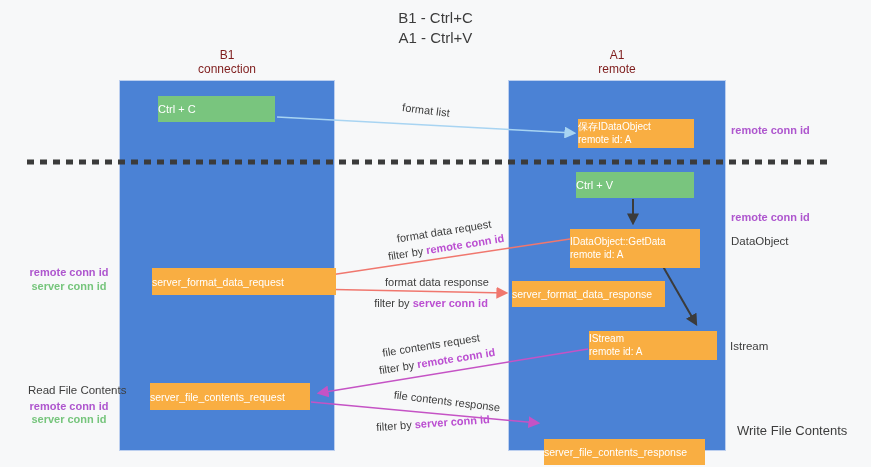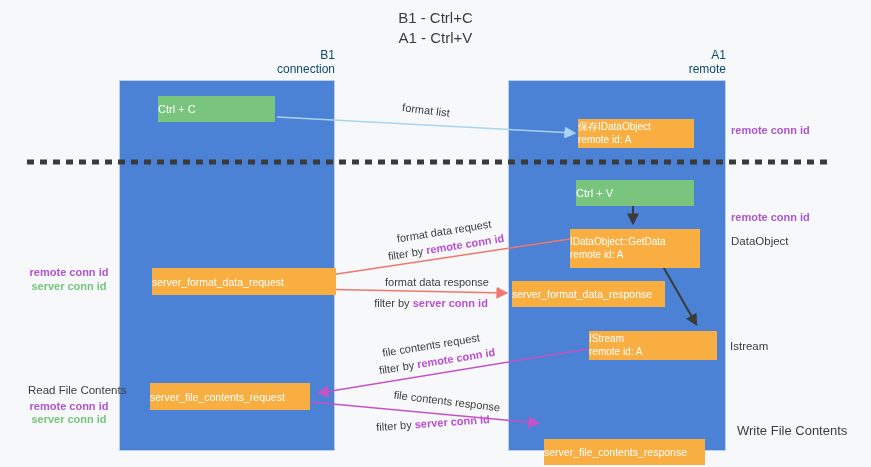--- a/index.html
+++ b/index.html
@@ -2,37 +2,37 @@
 <html><head>
 <meta charset="utf-8">
 <style>
   html,body { margin:0; padding:0; }
   .stage { position:relative; width:871px; height:467px; background:#f7f8f9;
            font-family:"Liberation Sans", sans-serif; overflow:hidden; }
 
   .title { position:absolute; left:0; top:8px; width:871px; text-align:center;
            font-size:15px; line-height:20px; color:#3c3c3c; }
 
-  .colhdr { position:absolute; text-align:right; font-size:12px; line-height:14px; color:#0c4a6e; }
+  .colhdr { position:absolute; text-align:center; font-size:12px; line-height:14px; color:#7f1d1d; }
   #hdr-left  { left:119px; top:48px; width:216px; }
   #hdr-right { left:508px; top:48px; width:218px; }
 
   .col { position:absolute; background:#4b82d5; border:1px solid #bccfef; box-sizing:border-box; }
   #col-left  { left:119px; top:80px; width:216px; height:371px; }
   #col-right { left:508px; top:80px; width:218px; height:371px; }
 
   .arrows { position:absolute; left:0; top:0; z-index:2; }
 
   .box { position:absolute; display:flex; flex-direction:column; align-items:flex-start;
          justify-content:center; color:#fff; text-align:center; z-index:3; }
   .green  { background:#79c57e; }
   .orange { background:#f9ae42; }
   #box-ctrl-c   { left:158px; top:96px;  width:117px; height:26px; font-size:11px; }
   #box-saveobj  { left:578px; top:119px; width:116px; height:29px; font-size:10px; line-height:12.5px; }
-  #box-ctrl-v   { left:576px; top:172px; width:118px; height:26px; font-size:11px;margin-top:8px; }
+  #box-ctrl-v   { left:576px; top:172px; width:118px; height:26px; font-size:11px; }
   #box-getdata  { left:570px; top:229px; width:130px; height:39px; font-size:10px; line-height:12.5px; }
   #box-fmt-req  { left:152px; top:268px; width:184px; height:27px; font-size:10.5px; }
   #box-fmt-res  { left:512px; top:281px; width:153px; height:26px; font-size:10.5px; }
   #box-istream  { left:589px; top:331px; width:128px; height:29px; font-size:10px; line-height:12.5px; }
   #box-file-req { left:150px; top:383px; width:160px; height:27px; font-size:10.5px; }
   #box-file-res { left:544px; top:439px; width:161px; height:26px; font-size:10.5px; }
 
   .sidelbl { position:absolute; font-size:11px; color:#3d3d3d; white-space:nowrap; z-index:4; }
   .purple  { color:#ae56ce; font-weight:bold; }
   .greentx { color:#76c57c; font-weight:bold; }

